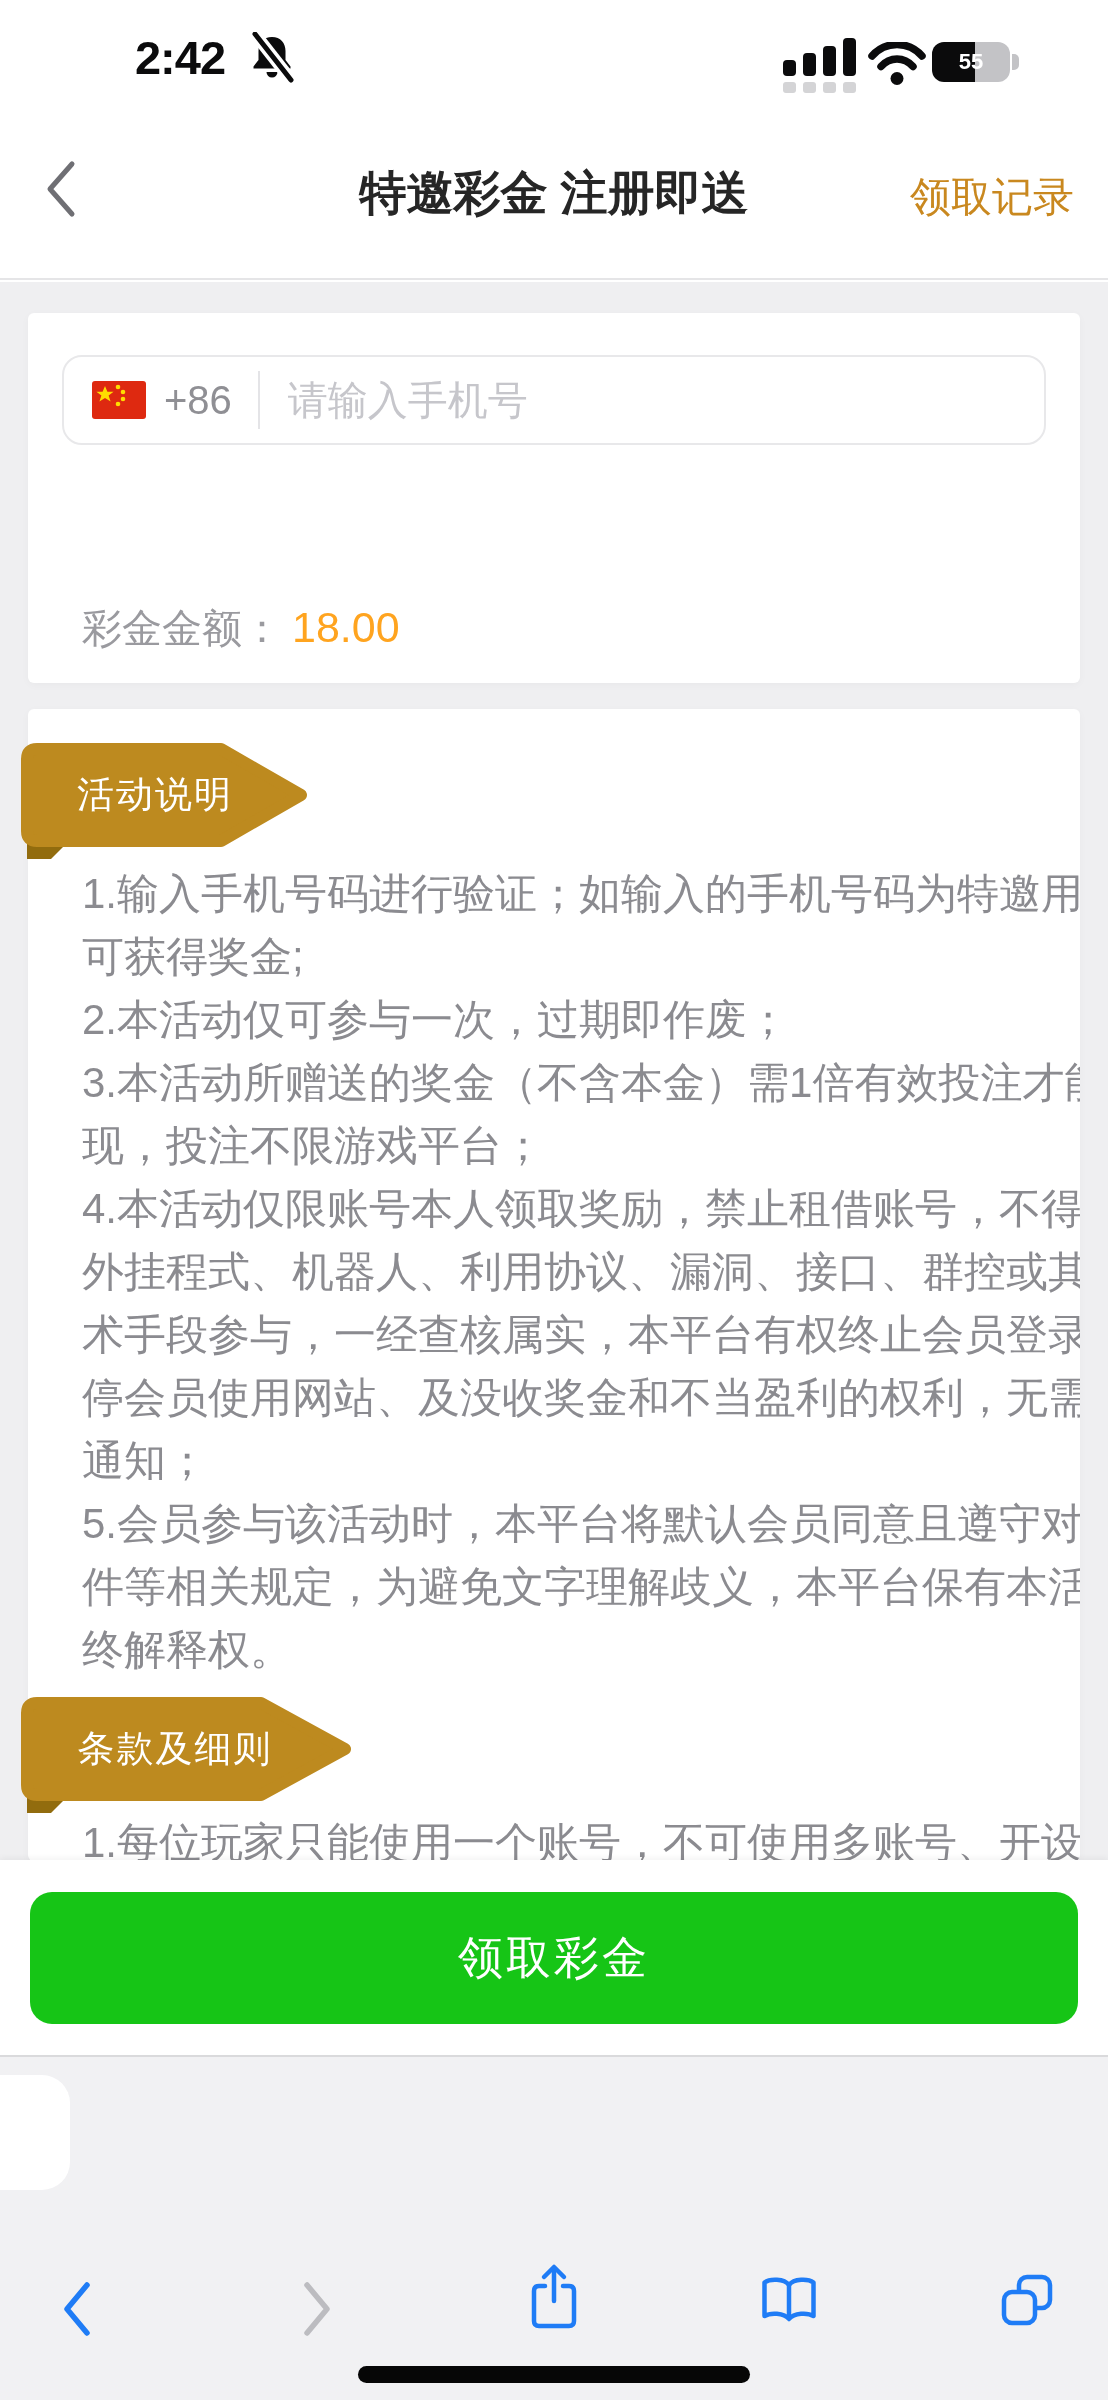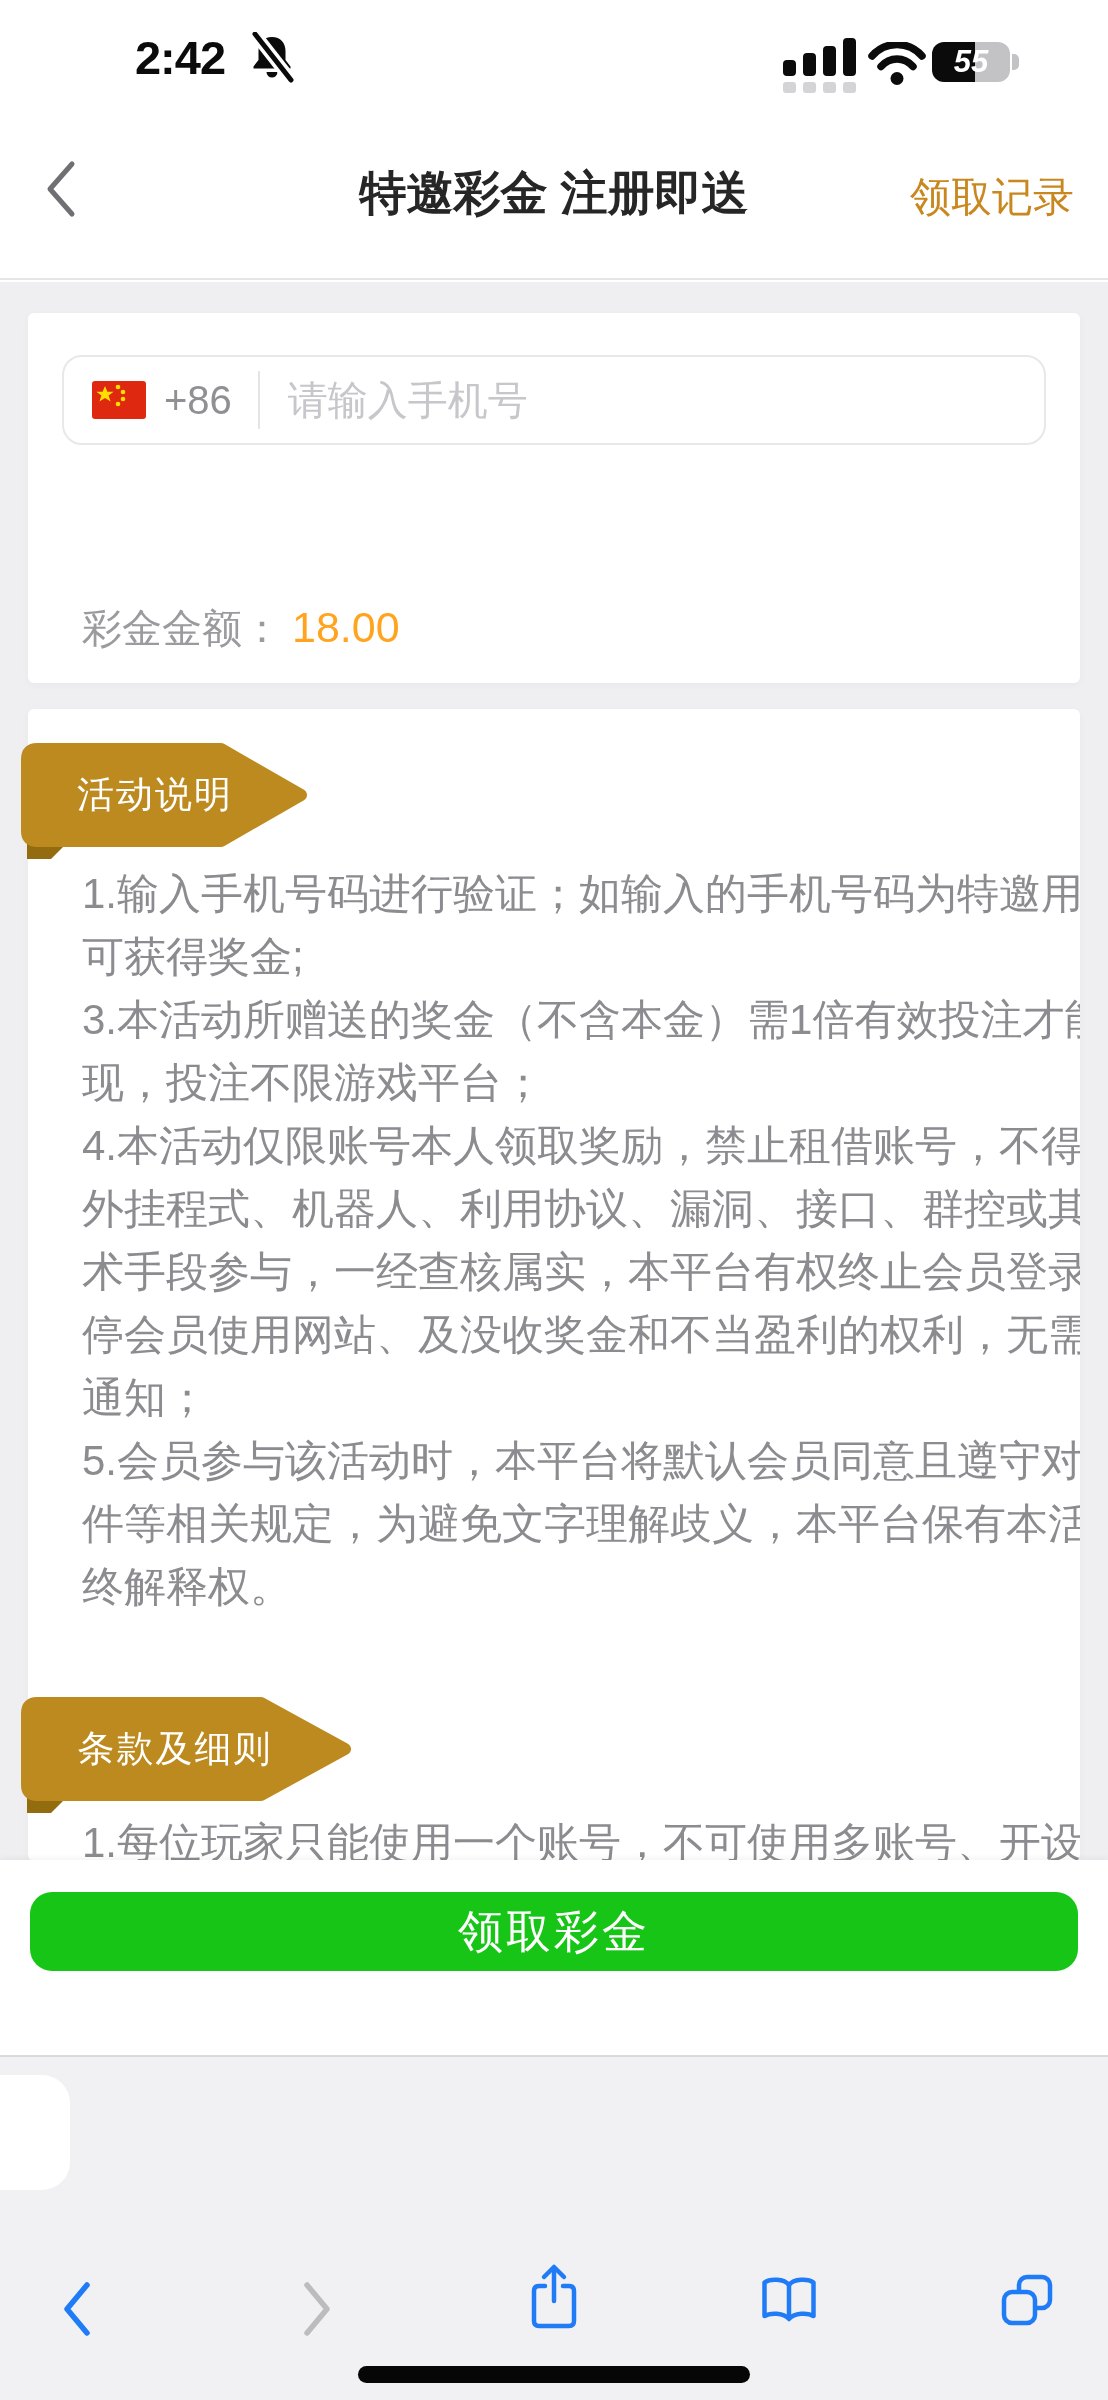--- a/index.html
+++ b/index.html
@@ -18,21 +18,21 @@
   .bars{display:flex;align-items:flex-end;gap:7px;height:38px;}
   .bars i{width:13px;border-radius:4px;background:#0b0b0c;display:block;}
   .dots{display:flex;gap:7px;margin-top:6px;}
   .dots i{width:13px;height:11px;border-radius:3px;background:#d4d4d6;display:block;}
   .wifi{position:absolute;left:868px;top:42px;}
   .battery{position:absolute;left:932px;top:42px;width:78px;height:40px;}
   .batt-body{width:78px;height:40px;border-radius:12px;overflow:hidden;display:flex;}
   .batt-fill{width:43px;background:#0b0b0c;}
   .batt-rest{flex:1;background:#c3c3c6;}
   .batt-num{position:absolute;inset:0;display:flex;align-items:center;justify-content:center;
-            color:#fff;font-weight:700;font-size:31px;font-style:italic;}
+            color:#fff;font-weight:700;font-size:22px;}
   .batt-nub{position:absolute;right:-9px;top:12px;width:7px;height:16px;background:#c3c3c6;border-radius:0 5px 5px 0;}
   
   .app-header{position:absolute;left:0;top:100px;width:1108px;height:180px;background:#fff;
               border-bottom:2px solid #e5e5e7;box-sizing:border-box;}
   .back-btn{position:absolute;left:38px;top:58px;width:46px;height:62px;cursor:pointer;}
   .header-title{position:absolute;left:0;top:62px;width:100%;text-align:center;
                 font-size:47px;font-weight:600;color:#262626;}
   .records-link{position:absolute;right:34px;top:70px;font-size:41px;color:#c9881f;cursor:pointer;}
   
   .page-bg{position:absolute;left:0;top:282px;width:1108px;height:1578px;background:#efeff1;}
@@ -66,21 +66,21 @@
   .ribbon{position:absolute;z-index:5;}
   .ribbon-label{position:absolute;z-index:6;height:108px;display:flex;align-items:center;
                 justify-content:center;color:#fff;font-size:37px;letter-spacing:2px;}
   .rb1-svg{left:15px;top:741px;}
   .rb1-label{left:15px;top:741px;width:280px;}
   .rb2-svg{left:15px;top:1695px;}
   .rb2-label{left:15px;top:1695px;width:320px;}
   
   .action-bar{position:absolute;left:0;top:1860px;width:1108px;height:195px;background:#fff;
               box-shadow:0 -2px 6px rgba(0,0,0,0.05);z-index:10;}
-  .claim-btn{position:absolute;left:30px;top:32px;width:1048px;height:79px;background:#16c516;
+  .claim-btn{position:absolute;left:30px;top:32px;width:1048px;height:132px;background:#16c516;
              border-radius:22px;color:#fff;font-size:45px;display:flex;align-items:center;
              justify-content:center;letter-spacing:3px;cursor:pointer;border:none;}
   
   .safari{position:absolute;left:0;top:2055px;width:1108px;height:345px;background:#f1f1f3;
           border-top:2px solid #dadadc;box-sizing:border-box;z-index:11;}
   .tab-peek{position:absolute;left:-44px;top:18px;width:114px;height:115px;background:#fff;border-radius:28px;}
   .url-bar{position:absolute;left:95px;top:15px;width:922px;height:120px;background:#fff;
            border-radius:30px;display:flex;align-items:center;justify-content:center;
            box-shadow:0 1px 3px rgba(0,0,0,0.05);cursor:pointer;}
   .reader{position:absolute;left:44px;top:34px;}
@@ -167,20 +167,21 @@
   </div>
   <div class="amount-row">
     <span>彩金金额：</span><span class="amount-val">18.00</span>
   </div>
 </div>
 
 <div class="card card-desc">
   <div class="rules">
       <div class="rule-line">1.输入手机号码进行验证；如输入的手机号码为特邀用户，则</div>
       <div class="rule-line">可获得奖金;</div>
+      <div class="rule-line">2.本活动仅可参与一次，过期即作废；</div>
       <div class="rule-line">3.本活动所赠送的奖金（不含本金）需1倍有效投注才能提</div>
       <div class="rule-line">现，投注不限游戏平台；</div>
       <div class="rule-line">4.本活动仅限账号本人领取奖励，禁止租借账号，不得使用</div>
       <div class="rule-line">外挂程式、机器人、利用协议、漏洞、接口、群控或其他技</div>
       <div class="rule-line">术手段参与，一经查核属实，本平台有权终止会员登录、暂</div>
       <div class="rule-line">停会员使用网站、及没收奖金和不当盈利的权利，无需特别</div>
       <div class="rule-line">通知；</div>
       <div class="rule-line">5.会员参与该活动时，本平台将默认会员同意且遵守对应条</div>
       <div class="rule-line">件等相关规定，为避免文字理解歧义，本平台保有本活动最</div>
       <div class="rule-line">终解释权。</div>

